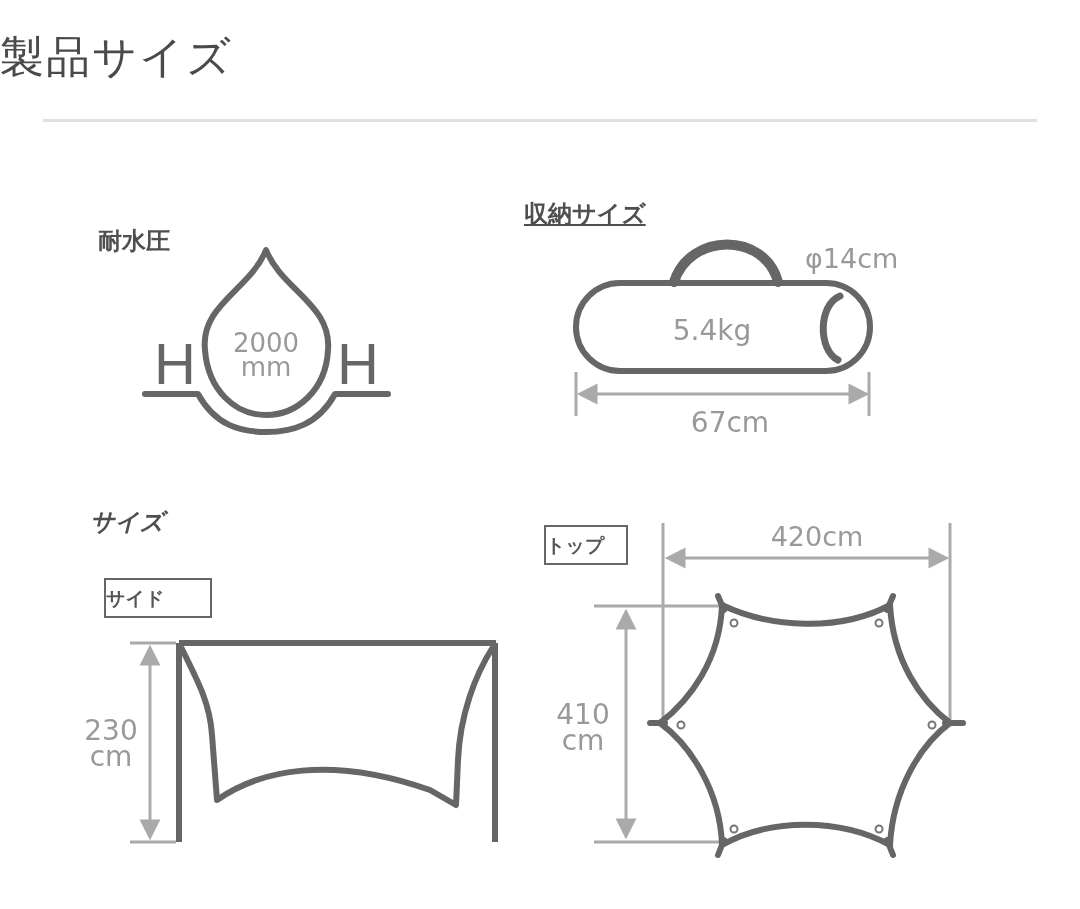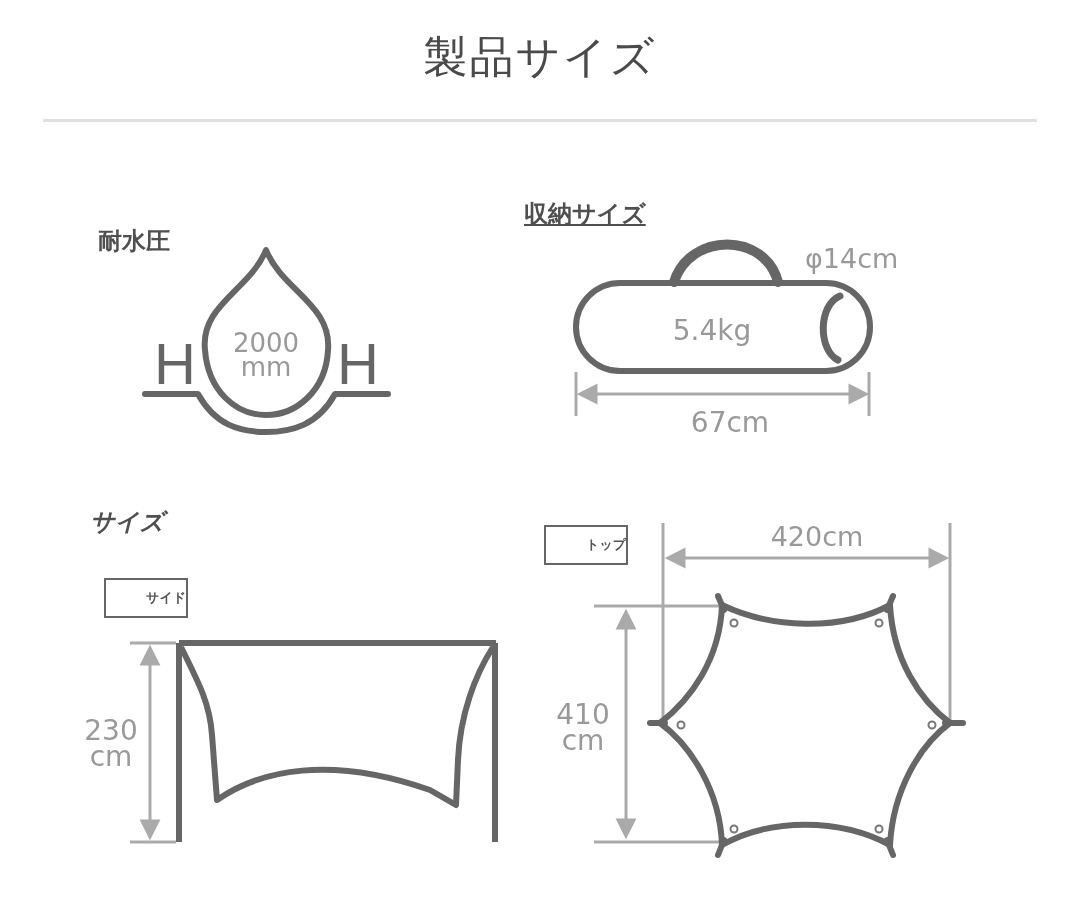--- a/index.html
+++ b/index.html
@@ -1,37 +1,37 @@
 <!DOCTYPE html>
 <html><head>
 <meta charset="utf-8">
 <style>
   html, body { margin:0; padding:0; background:#fff; }
   body { width:1080px; height:909px; position:relative; overflow:hidden;
          font-family:"DejaVu Sans","Liberation Sans",sans-serif; color:#555; }
-  .title { position:absolute; top:28px; left:0; width:1080px; text-align:center;
+  .title { position:absolute; top:28px; left:0; width:1080px; text-align:left;
            font-size:44px; color:#4a4a4a; letter-spacing:2px; font-weight:300; }
   .rule { position:absolute; left:43px; top:119px; width:994px; height:3px; background:#e0e0e0; }
   .section-label { position:absolute; font-size:24px; color:#4f4f4f; font-weight:bold; }
-  .tag { position:absolute; border:2px solid #666; font-size:13px; color:#555; font-weight:bold;
-         text-align:right; box-sizing:border-box; background:#fff; }
+  .tag { position:absolute; border:2px solid #666; font-size:19px; color:#555; font-weight:bold;
+         text-align:left; box-sizing:border-box; background:#fff; }
   svg { position:absolute; left:0; top:0; }
   .svgtext { font-family:"DejaVu Sans","Liberation Sans",sans-serif; fill:#999; }
 </style>
 </head>
 <body>
 
 <div class="title">製品サイズ</div>
 <div class="rule"></div>
 
 <div class="section-label" style="left:98px;top:198px;margin-top:27px;">耐水圧</div>
 <div class="section-label" style="left:524px;top:198px;text-decoration:underline;">収納サイズ</div>
 <div class="section-label" style="left:90px;top:506px;font-style:italic;">サイズ</div>
 
-<div class="tag" style="left:104px;top:578px;width:84px;height:40px;line-height:36px;">サイド</div>
+<div class="tag" style="left:104px;top:578px;width:108px;height:40px;line-height:36px;">サイド</div>
 <div class="tag" style="left:544px;top:525px;width:84px;height:40px;line-height:36px;">トップ</div>
 
 <svg width="1080" height="909" viewBox="0 0 1080 909">
 
   <g fill="none" stroke="#666" stroke-width="6" stroke-linecap="round" stroke-linejoin="round">
     <path d="M266 250 C250 290, 200 305, 205 350 C208 390, 235 415, 266 415 C297 415, 326 390, 328 350 C332 305, 282 290, 266 250 Z"></path>
     <path d="M145 394 L198 394 C215 425, 240 432, 266 432 C292 432, 318 425, 335 394 L388 394" stroke-width="6"></path>
   </g>
   <text class="svgtext" x="266" y="352" font-size="26" text-anchor="middle">2000</text>
   <text class="svgtext" x="266" y="376" font-size="26" text-anchor="middle">mm</text>

